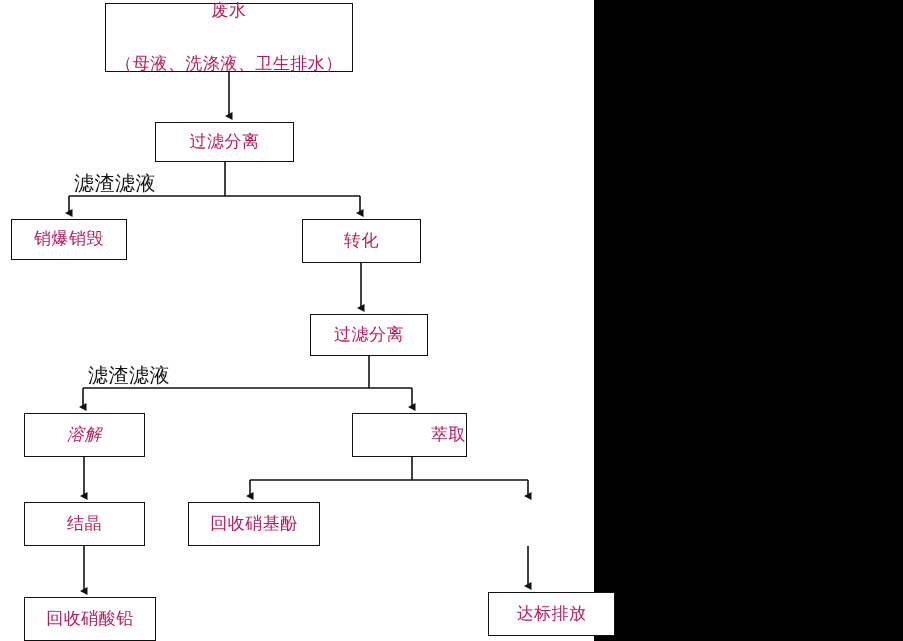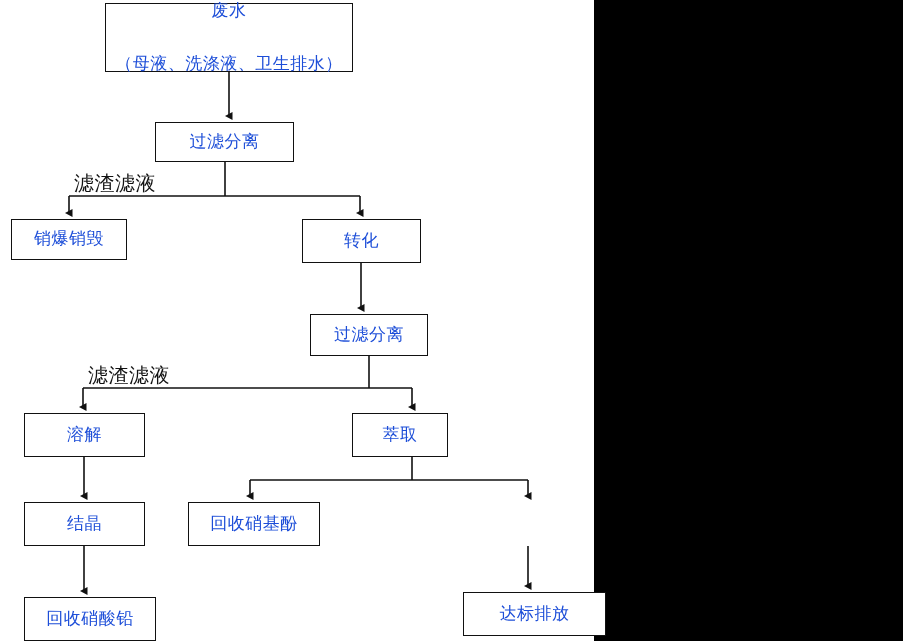--- a/index.html
+++ b/index.html
@@ -37,21 +37,21 @@
   }
   .node {
     position: absolute;
     box-sizing: border-box;
     border: 1.5px solid #111111;
     background: #ffffff;
     display: flex;
     flex-direction: column;
     align-items: center;
     justify-content: center;
-    color: #1d4ed8;
+    color: #be185d;
     font-size: 17px;
     line-height: 1.45;
     letter-spacing: 0.5px;
     white-space: nowrap;
   }
   .node .line2 {
     letter-spacing: 0.5px;
     margin-top: 28px;
   }
   .edge-label {
@@ -125,38 +125,38 @@
   </div>
 
   <div class="node" style="left:310px; top:314px; width:118px; height:42px;">
     <span>过滤分离</span>
   </div>
 
   <div class="edge-label" style="left:88px; top:362px;">
     <span>滤渣滤液</span>
   </div>
 
-  <div class="node" style="left:24px; top:413px; width:121px; height:44px;">
+  <div class="node" style="left:24px; top:413px; width:121px; height:44px;font-style:italic;">
     <span>溶解</span>
   </div>
 
-  <div class="node" style="left:352px; top:413px; width:96px; height:44px;">
+  <div class="node" style="left:352px; top:413px; width:115px; height:44px;align-items:flex-end;">
     <span>萃取</span>
   </div>
 
   <div class="node" style="left:24px; top:502px; width:121px; height:44px;">
     <span>结晶</span>
   </div>
 
   <div class="node" style="left:188px; top:502px; width:132px; height:44px;align-items:center;">
     <span>回收硝基酚</span>
   </div>
 
 
   <div class="node" style="left:24px; top:597px; width:132px; height:44px;">
     <span>回收硝酸铅</span>
   </div>
 
-  <div class="node" style="left:463px; top:592px; width:143px; height:44px;">
+  <div class="node" style="left:488px; top:592px; width:127px; height:44px;">
     <span>达标排放</span>
   </div>
 
 </div>
 
 </body></html>

